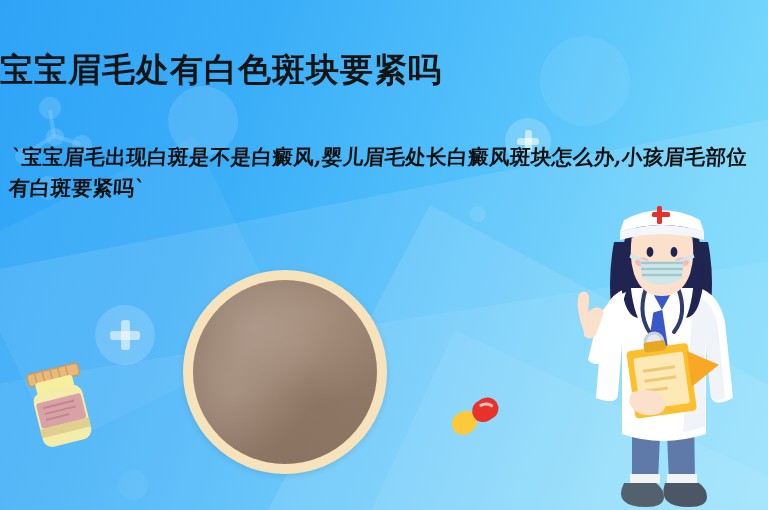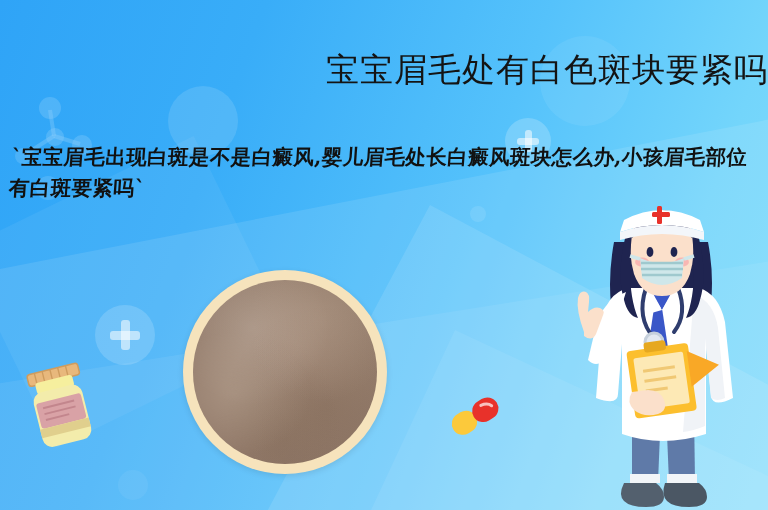--- a/index.html
+++ b/index.html
@@ -84,23 +84,23 @@
   }
 
   
   .molecule { position: absolute; pointer-events: none; opacity: .45; }
 
   
   .title {
     position: absolute;
     left: 0; right: 0;
     top: 50px;
-    text-align: right;
+    text-align: left;
     font-size: 33px;
-    font-weight: 400;
+    font-weight: 700;
     color: #141414;
     letter-spacing: 1px;
     line-height: 1.2;
     white-space: nowrap;
     z-index: 12;
   }
 
   
   .subtitle {
     position: absolute;

